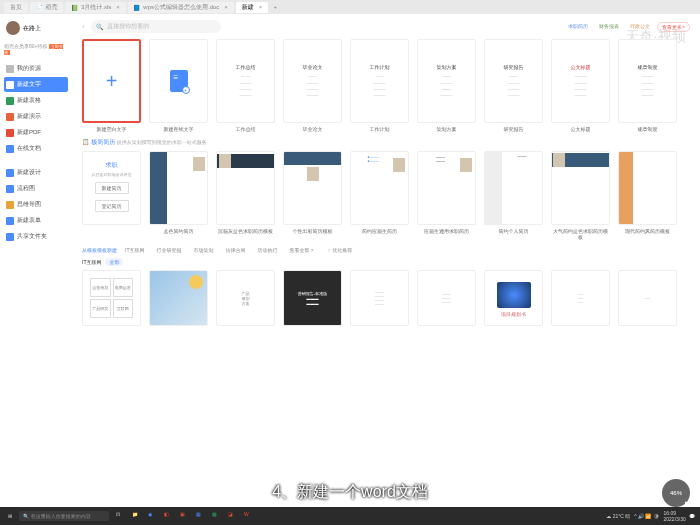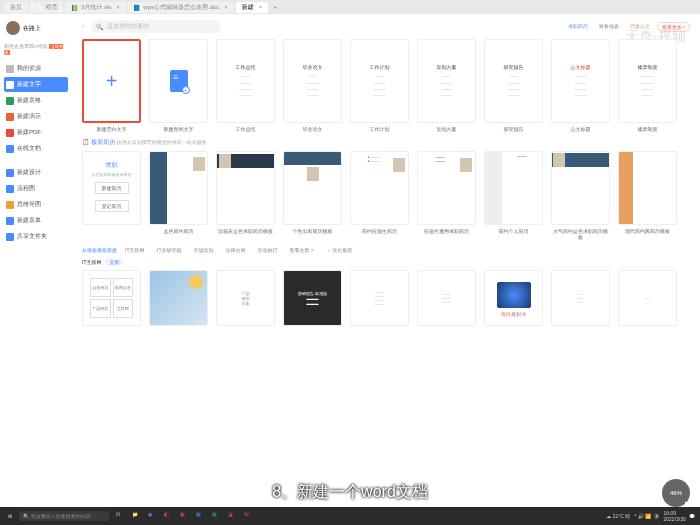--- a/index.html
+++ b/index.html
@@ -344,21 +344,21 @@
       <div class="card">
           <div class="thumb" style="padding:3px;font-size:3px;color:#aaa">——<br>——<br>——</div>
         </div>
       <div class="card">
           <div class="thumb" style="padding:3px;font-size:3px;color:#aaa">——</div>
         </div>
     </div>
   </div>
 </div>
 
-<div class="caption">8、新建一个word文档</div>
+<div class="caption">4、新建一个word文档</div>
 <div class="progress">
     <span>46%</span>
     <span style="position:absolute;bottom:2px;right:2px;font-size:4px">▶</span>
   </div>
 
 <div class="taskbar">
   <div class="win">⊞</div>
   <div class="tbsearch">🔍 <span>在这里输入你要搜索的内容</span></div>
   <div class="tbicons">
     <div class="tbicon">⊡</div>

